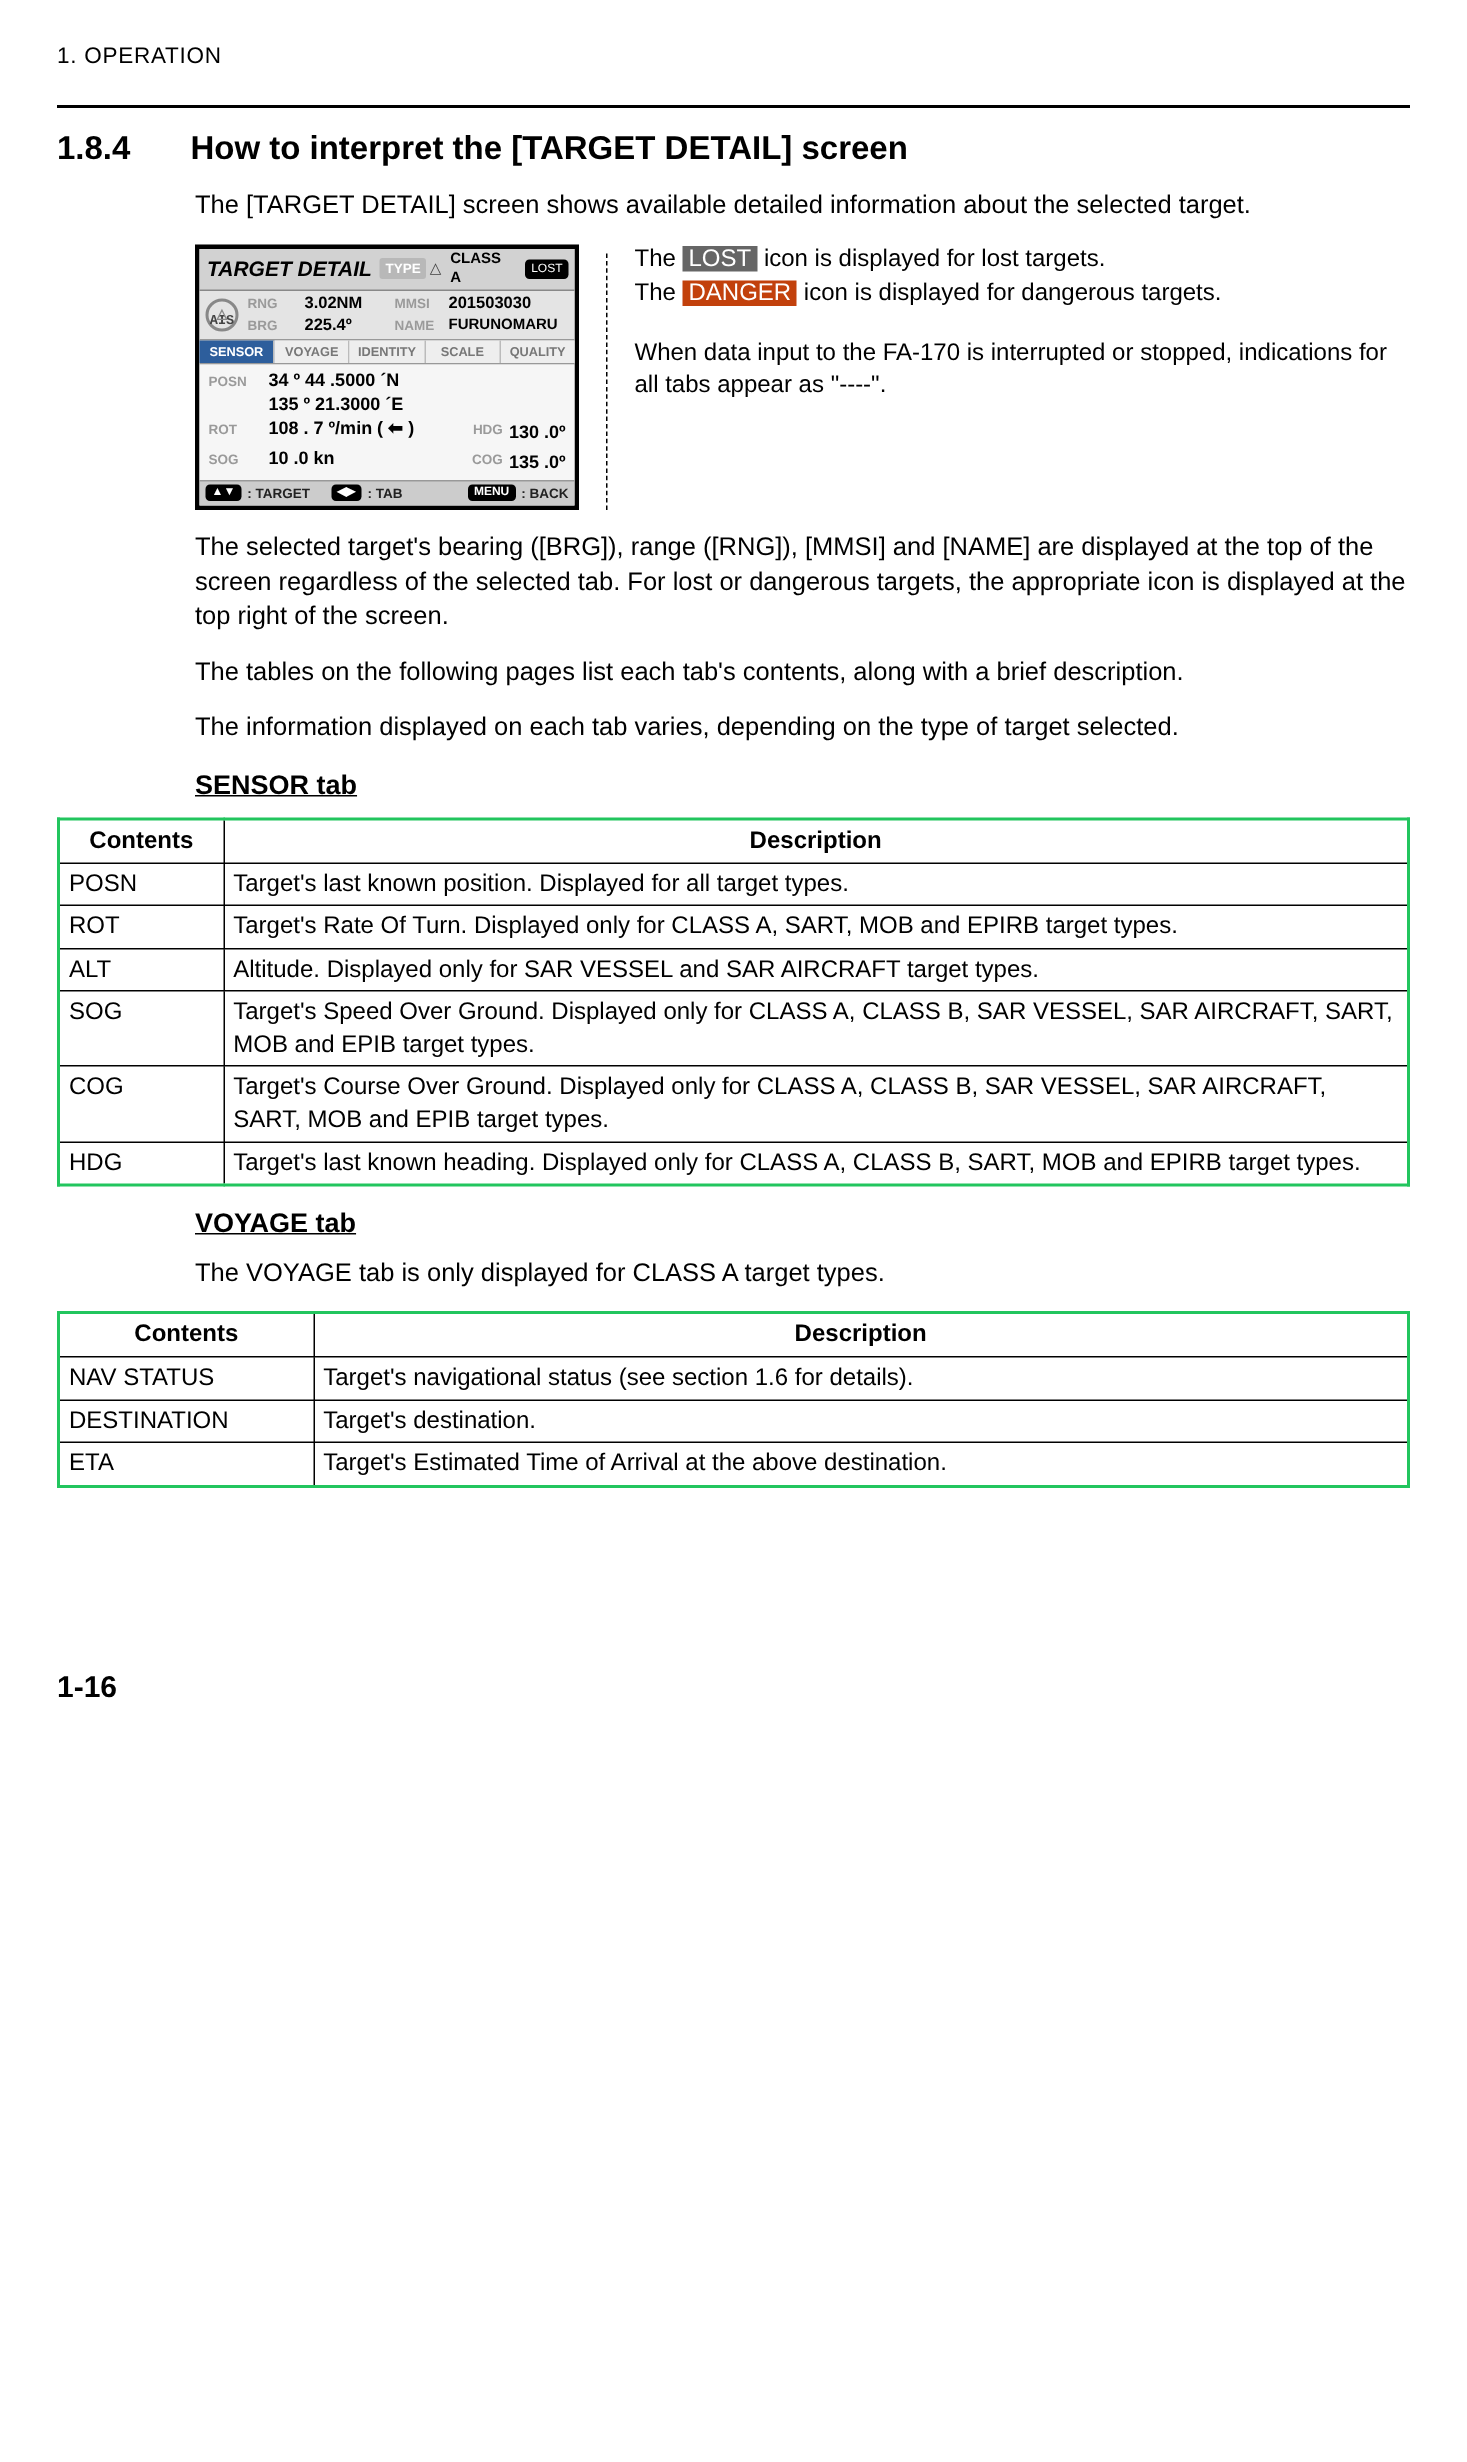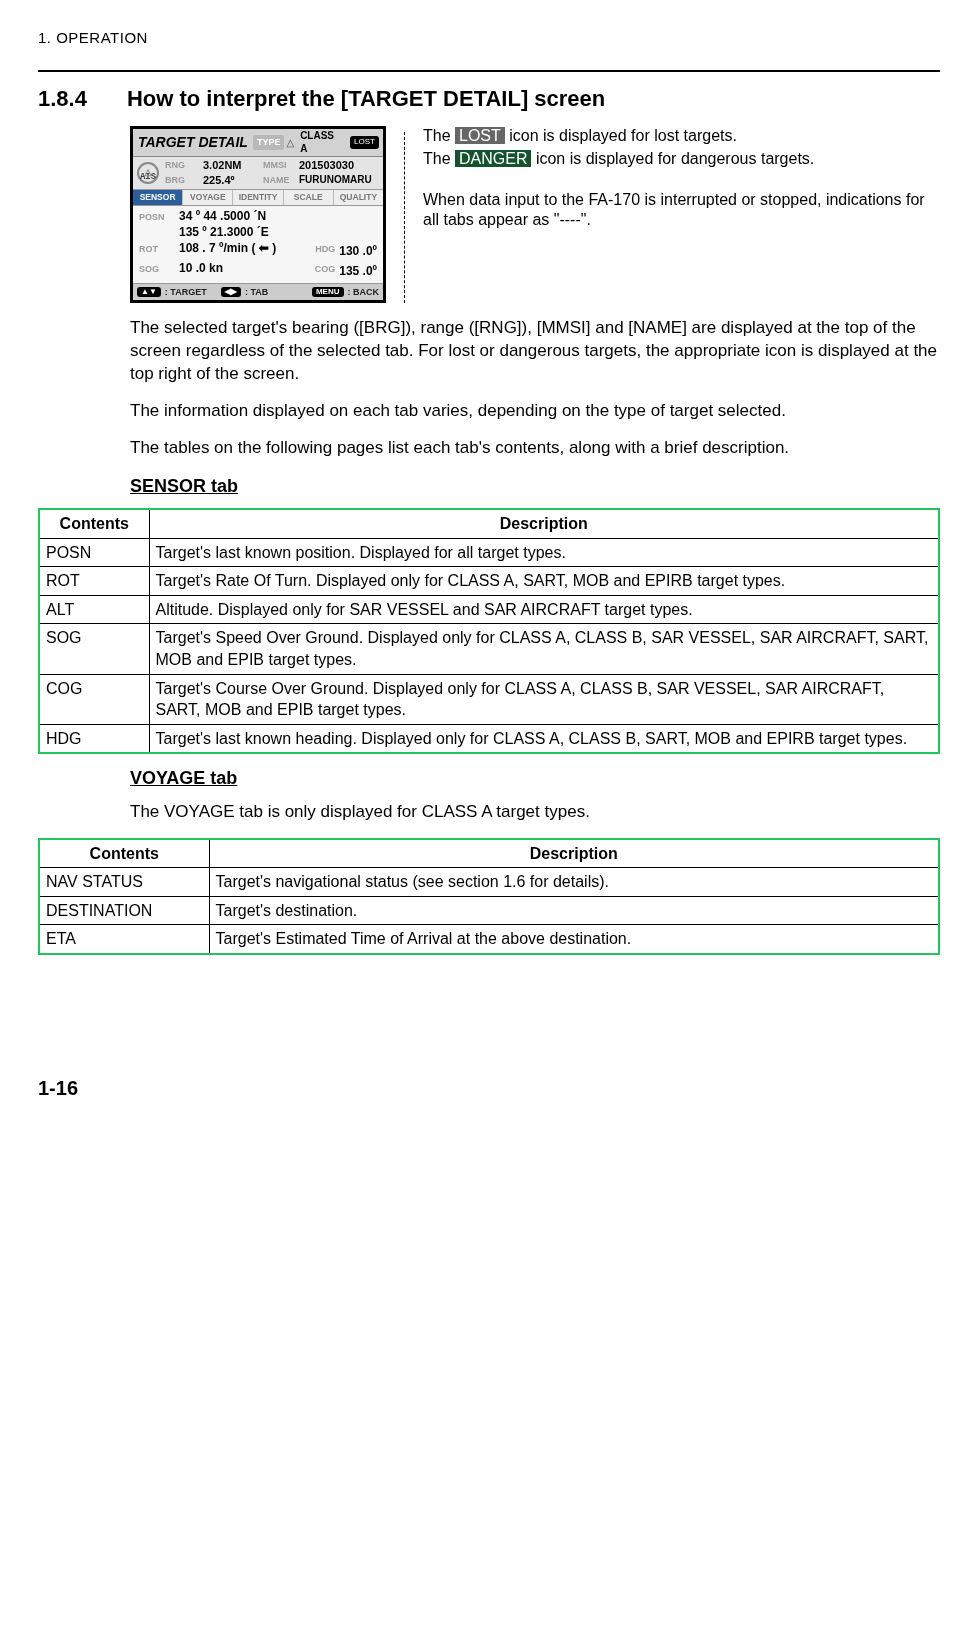--- a/index.html
+++ b/index.html
@@ -62,21 +62,21 @@
   .td-body .line { display:flex; gap:6px; align-items:baseline; }
   .td-body .k2 { width:34px; font-size:9px; color:#9a9a9a; font-weight:bold; }
   .td-body .v2 { font-weight:bold; color:#000; font-size:12px; }
   .td-body .r { margin-left:auto; display:flex; gap:4px; }
   .td-foot { display:flex; background:#ccc; border-top:1px solid #999; padding:2px 4px; gap:14px; }
   .foot-item { display:flex; align-items:center; gap:4px; font-size:9px; font-weight:bold; color:#222; }
   .key-ico { background:#000; color:#fff; border-radius:3px; font-size:8px; padding:0 4px; }
   .callouts { font-size: 16px; line-height:1.3; flex:1; }
   .callouts .ln { margin-bottom: 2px; }
   .lost-inline { background:#666; color:#fff; padding:0 4px; }
-  .danger-inline { background:#14532d; color:#fff; padding:0 4px; }
+  .danger-inline { background:#c2410c; color:#fff; padding:0 4px; }
   .callout-block2 { margin-top: 20px; }
   .dash-col { border-left:1px dashed #000; width:1px; align-self:stretch; margin-top:6px; }
   .subhead { font-weight:bold; text-decoration: underline; font-size:18px; margin: 10px 0 10px 92px; }
   .tbl { width: 100%; border-collapse: collapse; margin-bottom: 12px; border:2px solid #22c55e; }
   .tbl th, .tbl td { border:1px solid #000; padding:3px 6px; text-align:left; vertical-align:top; font-size:16px; }
   .tbl th { font-weight:bold; text-align:center; }
   .tbl .col1 { width:110px; }
   .tbl2 .col1 { width:170px; }
   .pagenum { font-weight:bold; font-size:20px; margin-top:120px; }
   .tri { font-family: Arial, sans-serif; }
@@ -86,20 +86,21 @@
 
 <div class="running-head">1.  OPERATION</div>
 <hr class="hrule">
 
 <div class="section-row">
   <div class="sec-num">1.8.4</div>
   <div class="sec-title">How to interpret the [TARGET DETAIL] screen</div>
 </div>
 
 <div class="body-indent">
+  <p class="para">The [TARGET DETAIL] screen shows available detailed information about the selected target.</p>
 
   <div class="figure-row">
 
     <div class="target-box">
       <div class="td-head">
         <span class="td-title">TARGET DETAIL</span>
         <span class="type-pill">TYPE</span>
         <span style="font-size:10px;color:#444;padding:0 2px;">△</span>
         <span class="class-lbl">CLASS A</span>
         <span class="lost-pill">LOST</span>
@@ -174,22 +175,22 @@
         <span>The </span><span class="lost-inline">LOST</span><span> icon is displayed for lost targets.</span>
       </div>
       <div class="ln">
         <span>The </span><span class="danger-inline">DANGER</span><span> icon is displayed for dangerous targets.</span>
       </div>
       <div class="ln callout-block2">When data input to the FA-170 is interrupted or stopped, indications for all tabs appear as "----".</div>
     </div>
   </div>
 
   <p class="para">The selected target's bearing ([BRG]), range ([RNG]), [MMSI] and [NAME] are displayed at the top of the screen regardless of the selected tab. For lost or dangerous targets, the appropriate icon is displayed at the top right of the screen.</p>
+  <p class="para">The tables on the following pages list each tab's contents, along with a brief description.</p>
   <p class="para">The information displayed on each tab varies, depending on the type of target selected.</p>
-  <p class="para">The tables on the following pages list each tab's contents, along with a brief description.</p>
 </div>
 
 <div class="subhead">SENSOR tab</div>
 
 <table class="tbl">
   <tbody>
       <tr>
     <th class="col1">Contents</th>
     <th>Description</th>
   </tr>

